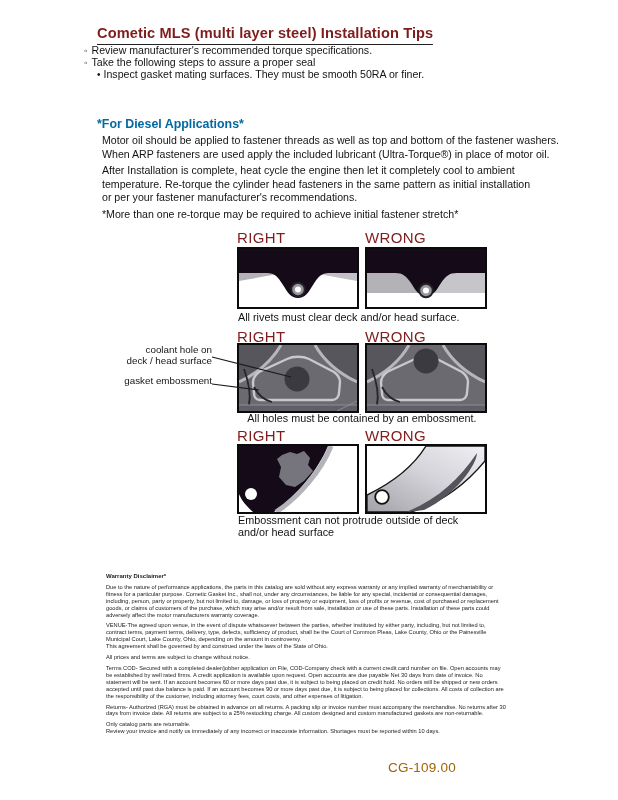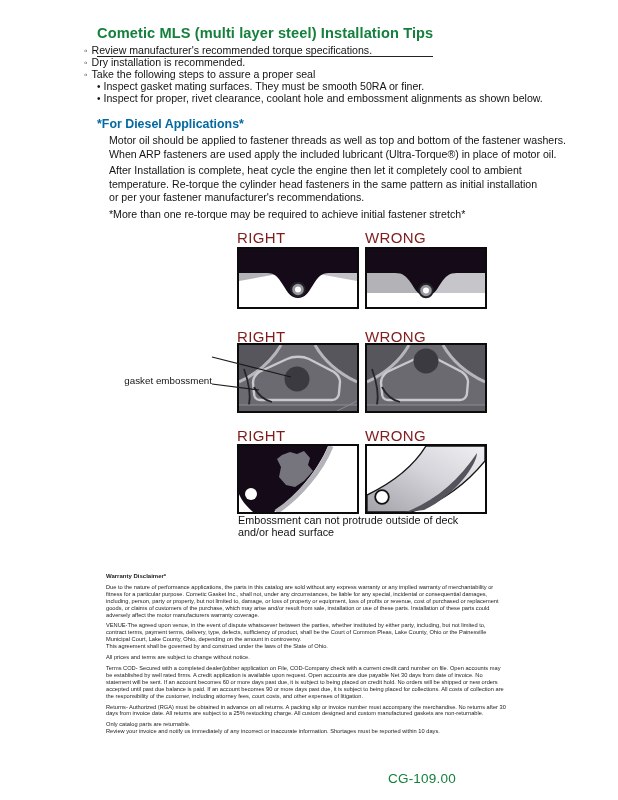--- a/index.html
+++ b/index.html
@@ -4,30 +4,30 @@
 <style>
   html,body{margin:0;padding:0;background:#ffffff;}
   .page{
     position:relative;width:618px;height:800px;background:#ffffff;overflow:hidden;
     font-family:"Liberation Sans","DejaVu Sans",sans-serif;color:#141414;
   }
   .abs{position:absolute;}
   .pre{white-space:pre-line;}
 
   .title{
-    left:97px;top:25px;font-size:14.6px;font-weight:bold;color:#15803d;
-    border-bottom:1.6px solid #222;padding-bottom:15px;letter-spacing:0.1px;
+    left:97px;top:25px;font-size:14.6px;font-weight:bold;color:#7f1d1d;
+    border-bottom:1.6px solid #222;padding-bottom:3px;letter-spacing:0.1px;
   }
   .tips{left:84px;top:45px;width:470px;font-size:10.6px;line-height:11.9px;}
   .tip::before{content:"◦";font-size:10px;margin-right:4px;}
   .tip-sub{margin-left:13px;}
   .tip-sub::before{content:"•";font-size:10px;margin-right:3px;}
 
   .diesel-h{left:97px;top:117px;font-size:12.4px;font-weight:bold;color:#0369a1;}
-  .body-p{left:109px;width:460px;font-size:10.6px;line-height:13.6px;}
+  .body-p{left:102px;width:460px;font-size:10.6px;line-height:13.6px;}
   .p1{top:134px;}
   .p2{top:164px;}
   .p3{top:208px;}
 
   .fig-label{width:122px;text-align:left;font-size:15px;letter-spacing:0.4px;color:#7f1d1d;}
   .lbl-l{left:237px;}
   .lbl-r{left:365px;}
   .panel{width:122px;border:2px solid #0b0b0b;box-sizing:border-box;background:#fff;}
   .panel svg{display:block;}
   .col-l{left:237px;}
@@ -35,35 +35,33 @@
   .fig-caption{font-size:10.8px;line-height:11.6px;color:#121212;}
 
   .side-label{left:92px;width:120px;text-align:right;font-size:9.8px;line-height:10.8px;color:#141414;}
   .leader{pointer-events:none;z-index:5;}
 
   .disclaimer{left:106px;top:573px;width:400px;font-size:5.7px;line-height:6.9px;color:#1c1c1c;}
   .disclaimer h2{font-size:6px;margin:0 0 4px 0;font-weight:bold;}
   .disclaimer p{margin:0 0 4px 0;}
   .disclaimer p.tight{margin-bottom:0;}
 
-  .page-num{left:388px;top:760px;font-size:13.5px;color:#15803d;letter-spacing:0.2px;margin-top:11px;}
+  .page-num{left:388px;top:760px;font-size:13.5px;color:#a16207;letter-spacing:0.2px;}
 </style>
 </head>
 <body>
 
 <div class="page">
 
   <div class="abs title">Cometic MLS (multi layer steel) Installation Tips</div>
 
   <div class="abs tips">
     <div class="tip">Review manufacturer's recommended torque specifications.</div>
-    <div class="tip">Dry installation is recommended.</div>
     <div class="tip">Take the following steps to assure a proper seal</div>
     <div class="tip tip-sub">Inspect gasket mating surfaces.  They must be smooth 50RA or finer.</div>
-    <div class="tip tip-sub">Inspect for proper, rivet clearance, coolant hole and embossment alignments as shown below.</div>
   </div>
 
   <div class="abs diesel-h">*For Diesel Applications*</div>
   <div class="abs body-p p1 pre">Motor oil should be applied to fastener threads as well as top and bottom of the fastener washers.
 When ARP fasteners are used apply the included lubricant (Ultra-Torque®) in place of motor oil.</div>
   <div class="abs body-p p2 pre">After Installation is complete, heat cycle the engine then let it completely cool to ambient
 temperature. Re-torque the cylinder head fasteners in the same pattern as initial installation
 or per your fastener manufacturer's recommendations.</div>
   <div class="abs body-p p3 pre">*More than one re-torque may be required to achieve initial fastener stretch*</div>
 
@@ -84,24 +82,27 @@
     <svg width="118" height="58" viewBox="0 0 118 58">
       <rect x="0" y="0" width="118" height="58" fill="#ffffff"></rect>
       <polygon points="0,24 44,24 52,44 0,44" fill="#b3b2b6"></polygon>
       <polygon points="118,24 74,24 66,44 118,44" fill="#c6c5ca"></polygon>
       <rect x="0" y="44" width="118" height="14" fill="#ffffff"></rect>
       <path d="M0,0 H118 V24 H90 C82,24 79,27 74,34 C69,42 66,47 59,47 C52,47 49,42 44,34 C39,27 36,24 28,24 H0 Z" fill="#150a18"></path>
       <circle cx="59" cy="41.5" r="6.8" fill="#97969c" stroke="#222127" stroke-width="2"></circle>
       <circle cx="59" cy="41.5" r="3" fill="#ffffff"></circle>
     </svg>
   </div>
+  <div class="abs fig-caption" style="left:238px;top:312px;">All rivets must clear deck and/or head surface.</div>
 
   <div class="abs fig-label lbl-l" style="top:328px;">RIGHT</div>
   <div class="abs fig-label lbl-r" style="top:328px;">WRONG</div>
 
+  <div class="abs side-label pre" style="top:345px;">coolant hole on
+deck / head surface</div>
   <div class="abs side-label" style="top:376px;">gasket embossment</div>
 
   <div class="abs panel col-l" style="top:343px;">
     <svg width="118" height="66" viewBox="0 0 118 66">
       <rect x="0" y="0" width="118" height="66" fill="#6b6a71"></rect>
       <path d="M0,0 H42 C34,14 21,27 0,37 Z" fill="#57565d"></path>
       <path d="M42,0 C34,14 21,27 0,37" fill="none" stroke="#b7b6bc" stroke-width="3"></path>
       <path d="M118,0 H76 C84,14 97,27 118,37 Z" fill="#57565d"></path>
       <path d="M76,0 C84,14 97,27 118,37" fill="none" stroke="#b7b6bc" stroke-width="3"></path>
       <path d="M5,24 C10,38 12,50 10,60" fill="none" stroke="#26252b" stroke-width="1.8"></path>
@@ -127,20 +128,21 @@
       <rect x="0" y="60" width="118" height="6" fill="#615f66"></rect>
       <line x1="0" y1="60" x2="118" y2="60" stroke="#8e8d93" stroke-width="1"></line>
     </svg>
   </div>
 
   <svg class="abs leader" style="left:205px;top:350px;" width="95" height="45" viewBox="0 0 95 45">
     <line x1="7" y1="7" x2="86" y2="27" stroke="#1a1a1a" stroke-width="1.2"></line>
     <line x1="7" y1="34" x2="54" y2="40" stroke="#1a1a1a" stroke-width="1.2"></line>
   </svg>
 
+  <div class="abs fig-caption" style="left:237px;top:413px;width:250px;text-align:center;">All holes must be contained by an embossment.</div>
 
   <div class="abs fig-label lbl-l" style="top:427px;">RIGHT</div>
   <div class="abs fig-label lbl-r" style="top:427px;">WRONG</div>
 
   <div class="abs panel col-l" style="top:444px;">
     <svg width="118" height="66" viewBox="0 0 118 66">
       <rect x="0" y="0" width="118" height="66" fill="#ffffff"></rect>
       <path d="M0,0 H89 C79,24 58,49 35,66 H14 C6,59 2,53 0,48 Z" fill="#150a18"></path>
       <path d="M92,0 C82,25 60,51 37,66" fill="none" stroke="#b4b3b9" stroke-width="5"></path>
       <polygon points="43,9 51,6 58,8 65,5 71,12 69,19 74,25 65,35 56,41 47,39 40,31 42,21 38,13" fill="#76757d"></polygon>

